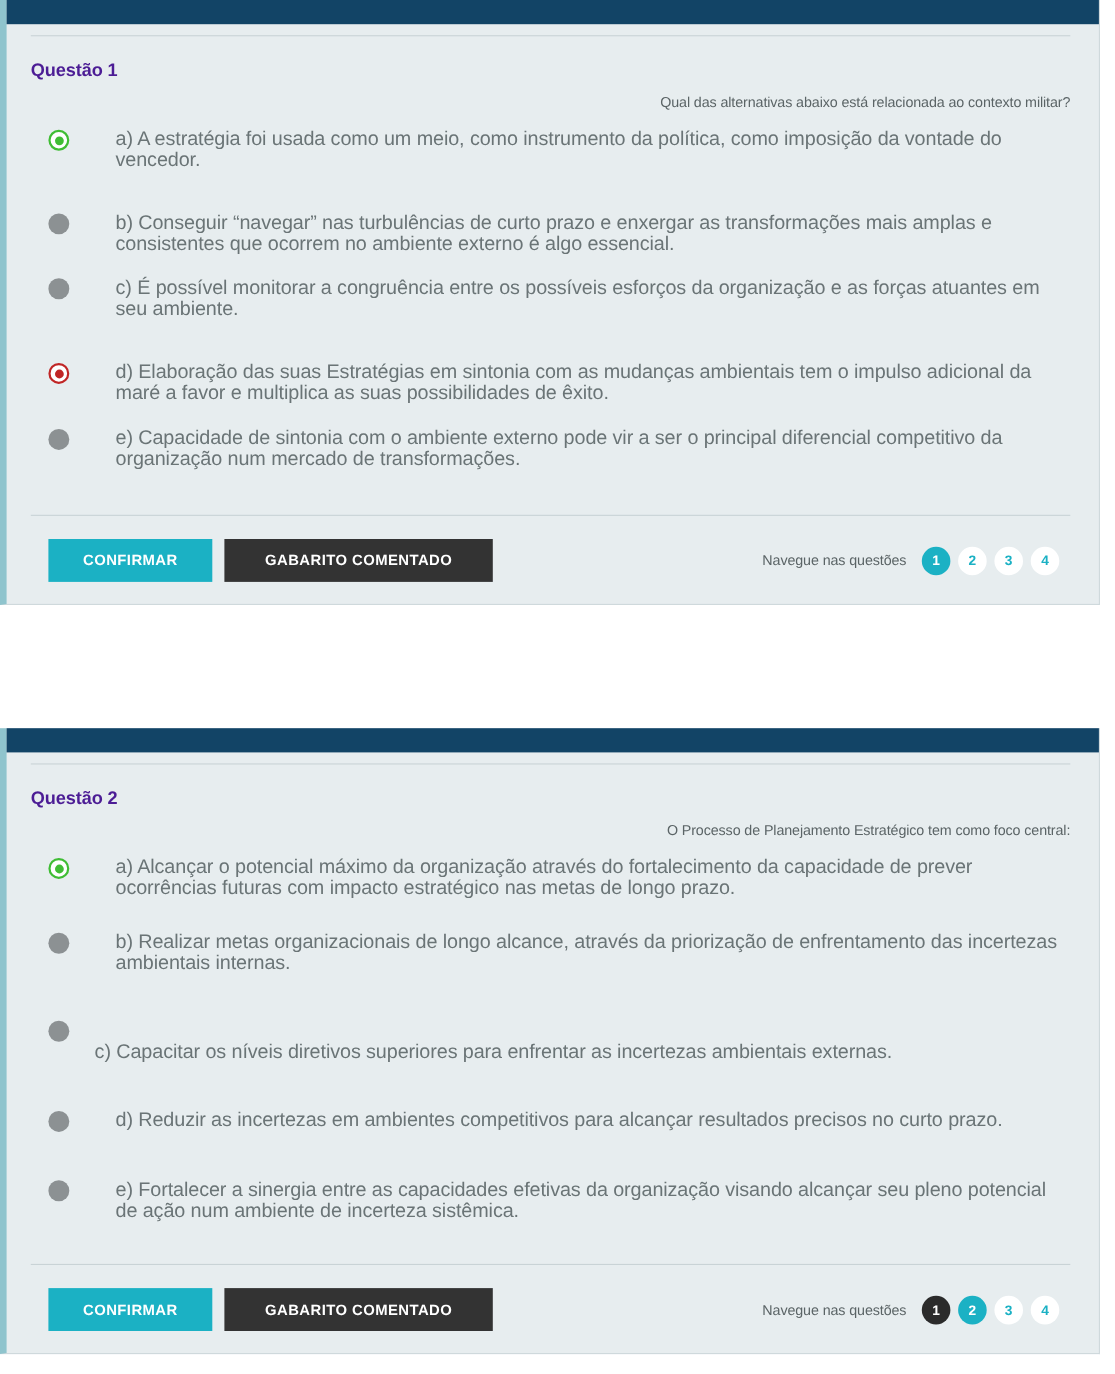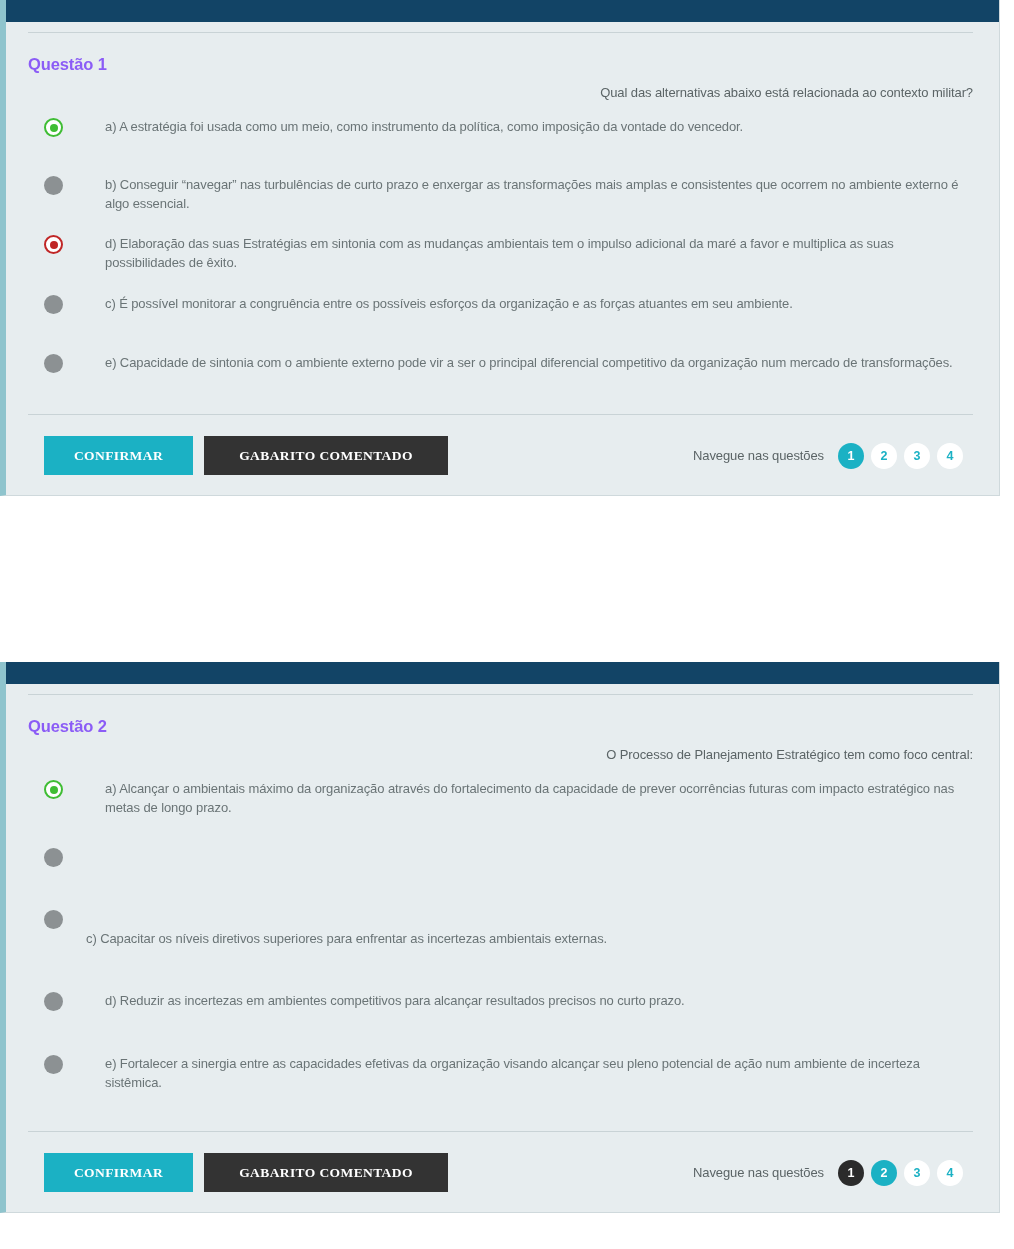--- a/index.html
+++ b/index.html
@@ -42,21 +42,21 @@
 
   .top-rule {
     height: 1px;
     background: #c9d3d6;
     margin: 10px 0 0 0;
   }
 
   .question-title {
     font-size: 16.5px;
     font-weight: bold;
-    color: #8b5cf6;
+    color: #4c1d95;
     padding-top: 22px;
     letter-spacing: -0.1px;
   }
 
   .question-prompt {
     font-size: 13px;
     color: #5b6466;
     padding-top: 11px;
     letter-spacing: -0.1px;
     text-align: right;
@@ -108,21 +108,21 @@
     content: "";
     position: absolute;
     left: 50%; top: 50%;
     transform: translate(-50%, -50%);
     width: 8px; height: 8px;
     border-radius: 50%;
     background: #c02626;
   }
 
   .alt-text {
-    font-size: 13px;
+    font-size: 18px;
     line-height: 19px;
     color: #6a7476;
     padding-left: 42px;
     padding-right: 4px;
     letter-spacing: -0.1px;
   }
 
   
   .footer-rule {
     height: 1px;
@@ -133,21 +133,21 @@
     display: flex;
     align-items: center;
     justify-content: space-between;
     padding: 21px 4px 20px 16px;
   }
 
   .btn-group { display: flex; }
 
   .btn {
     border: none;
-    font-family: Liberation Serif, serif;
+    font-family: Liberation Sans, sans-serif;
     font-size: 13.5px;
     font-weight: bold;
     letter-spacing: 0.4px;
     color: #ffffff;
     cursor: pointer;
     height: 39px;
     display: flex;
     align-items: center;
     justify-content: center;
   }
@@ -213,27 +213,27 @@
 
       <div class="alternatives">
         <div class="alt-row" style="padding-bottom:38px;">
           <span class="radio correct"></span>
           <span class="alt-text">a) A estratégia foi usada como um meio, como instrumento da política, como imposição da vontade do vencedor.</span>
         </div>
         <div class="alt-row" style="padding-bottom:21px;">
           <span class="radio none"></span>
           <span class="alt-text">b) Conseguir “navegar” nas turbulências de curto prazo e enxergar as transformações mais amplas e consistentes que ocorrem no ambiente externo é algo essencial.</span>
         </div>
+        <div class="alt-row" style="padding-bottom:39px;">
+          <span class="radio none"></span>
+          <span class="alt-text">c) É possível monitorar a congruência entre os possíveis esforços da organização e as forças atuantes em seu ambiente.</span>
+        </div>
         <div class="alt-row" style="padding-bottom:22px;">
           <span class="radio wrong"></span>
           <span class="alt-text">d) Elaboração das suas Estratégias em sintonia com as mudanças ambientais tem o impulso adicional da maré a favor e multiplica as suas possibilidades de êxito.</span>
-        </div>
-        <div class="alt-row" style="padding-bottom:39px;">
-          <span class="radio none"></span>
-          <span class="alt-text">c) É possível monitorar a congruência entre os possíveis esforços da organização e as forças atuantes em seu ambiente.</span>
         </div>
         <div class="alt-row" style="padding-bottom:41px;">
           <span class="radio none"></span>
           <span class="alt-text">e) Capacidade de sintonia com o ambiente externo pode vir a ser o principal diferencial competitivo da organização num mercado de transformações.</span>
         </div>
       </div>
 
       <div class="footer-rule"></div>
 
       <div class="card-footer">
@@ -257,24 +257,25 @@
   <div class="quiz-card" id="card-1" style="top:662px;">
     <div class="card-topbar"></div>
     <div class="card-inner">
       <div class="top-rule"></div>
       <div class="question-title">Questão 2</div>
       <div class="question-prompt">O Processo de Planejamento Estratégico tem como foco central:</div>
 
       <div class="alternatives">
         <div class="alt-row" style="padding-bottom:30px;">
           <span class="radio correct"></span>
-          <span class="alt-text">a) Alcançar o ambientais máximo da organização através do fortalecimento da capacidade de prever ocorrências futuras com impacto estratégico nas metas de longo prazo.</span>
+          <span class="alt-text">a) Alcançar o potencial máximo da organização através do fortalecimento da capacidade de prever ocorrências futuras com impacto estratégico nas metas de longo prazo.</span>
         </div>
         <div class="alt-row" style="padding-bottom:42px;">
           <span class="radio none"></span>
+          <span class="alt-text">b) Realizar metas organizacionais de longo alcance, através da priorização de enfrentamento das incertezas ambientais internas.</span>
         </div>
         <div class="alt-row" style="padding-bottom:43px;flex-direction:column;">
           <span class="radio none"></span>
           <span class="alt-text">c) Capacitar os níveis diretivos superiores para enfrentar as incertezas ambientais externas.</span>
         </div>
         <div class="alt-row" style="padding-bottom:43px;">
           <span class="radio none"></span>
           <span class="alt-text">d) Reduzir as incertezas em ambientes competitivos para alcançar resultados precisos no curto prazo.</span>
         </div>
         <div class="alt-row" style="padding-bottom:39px;">

